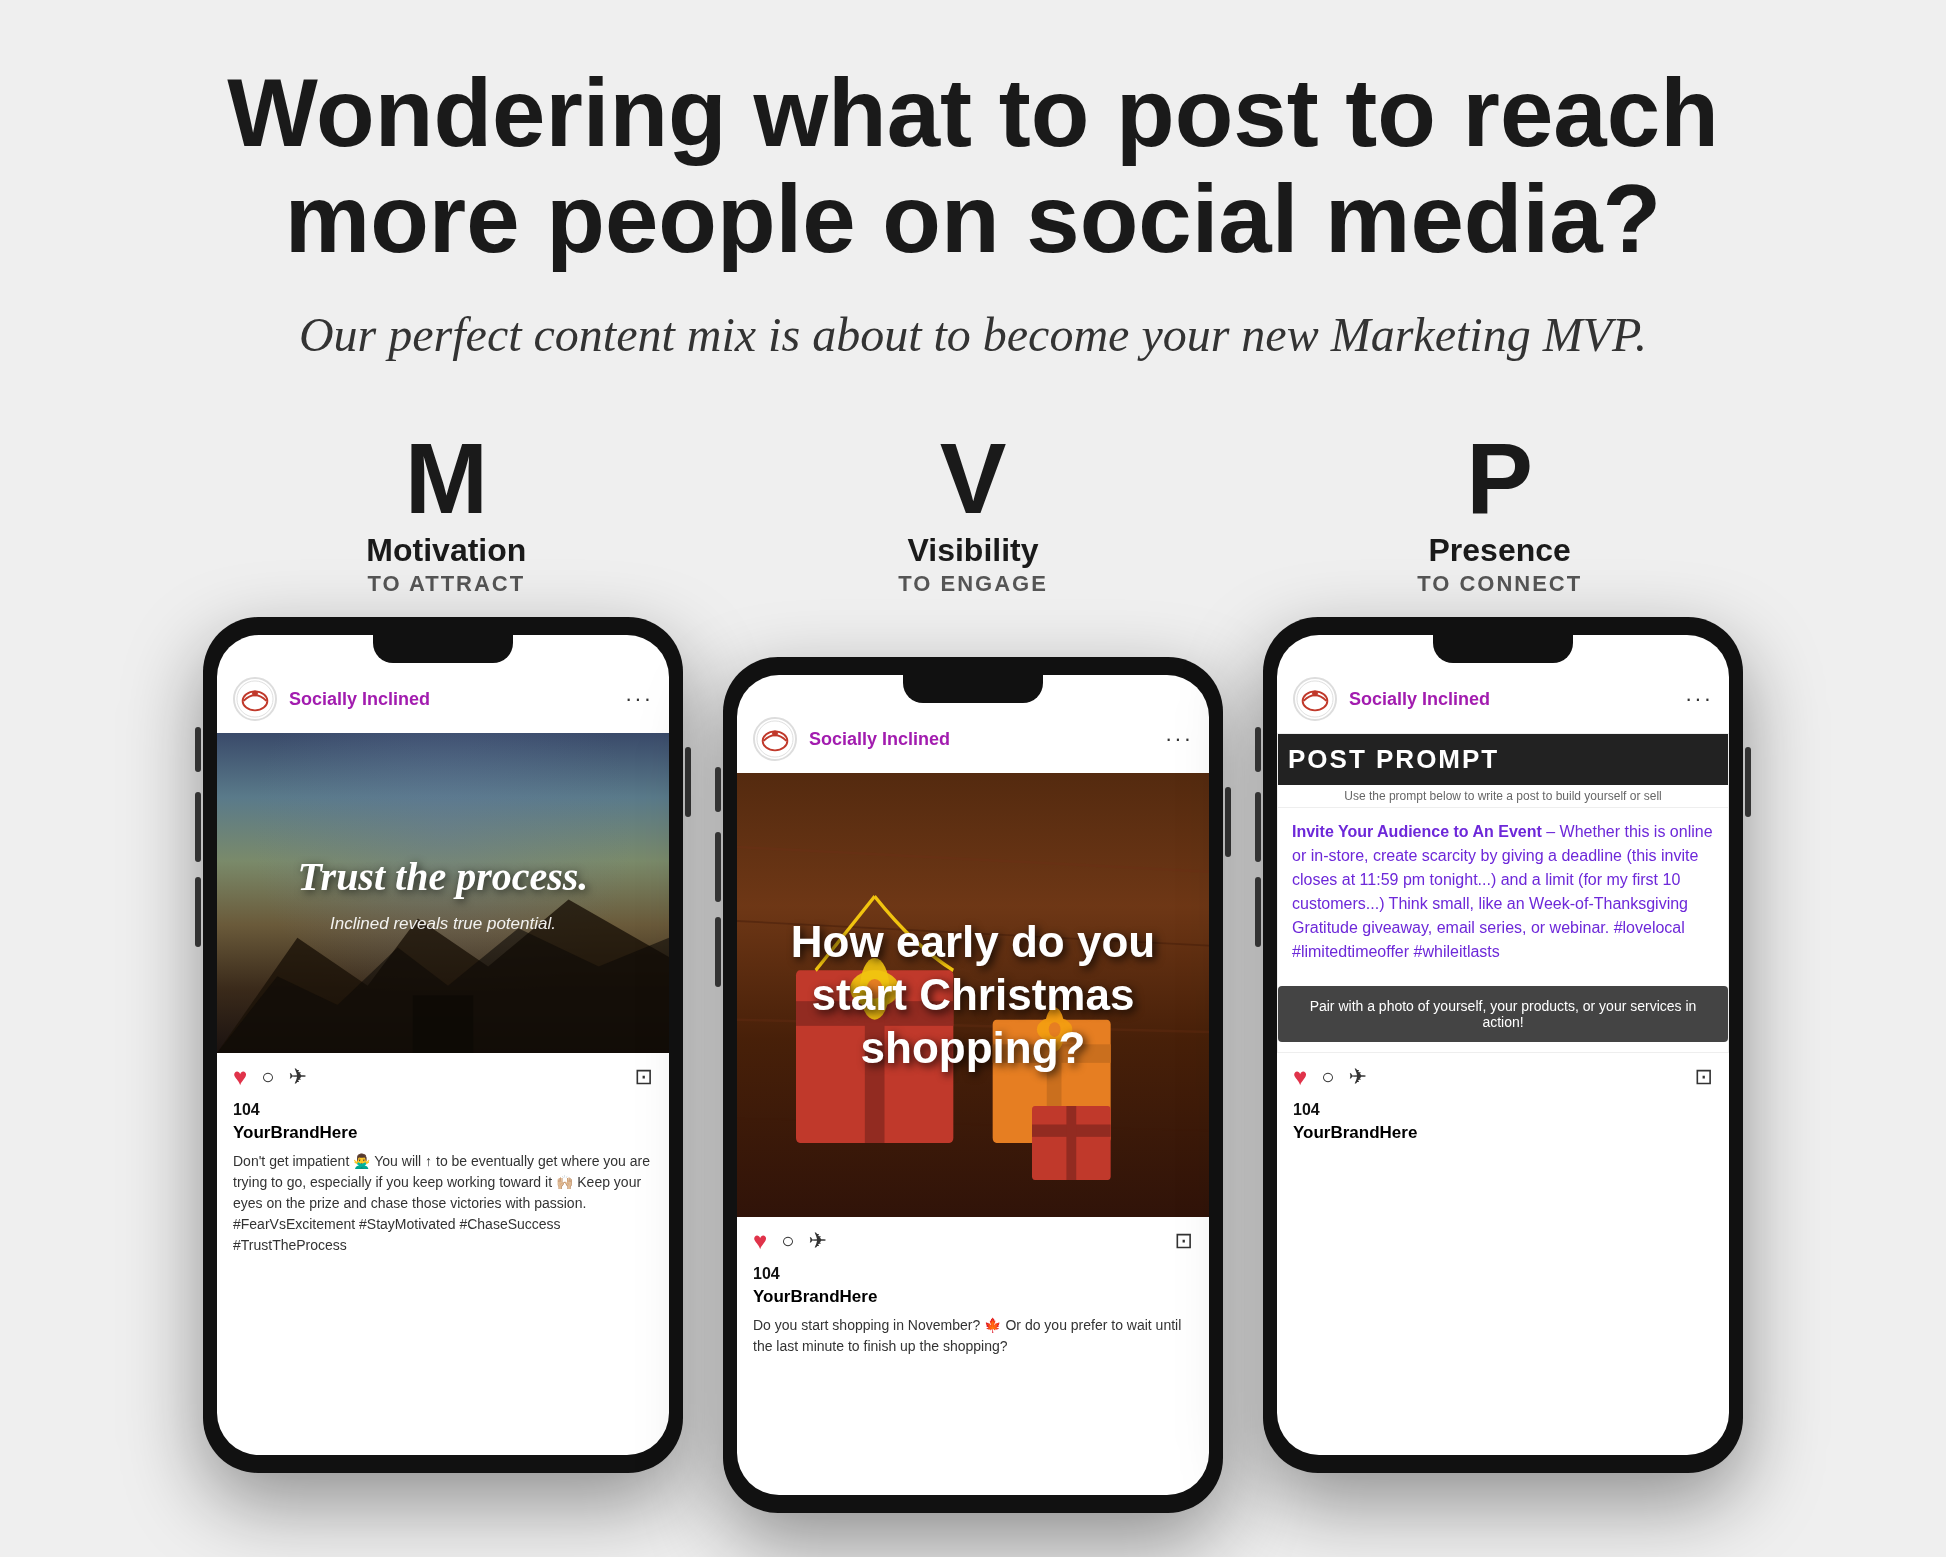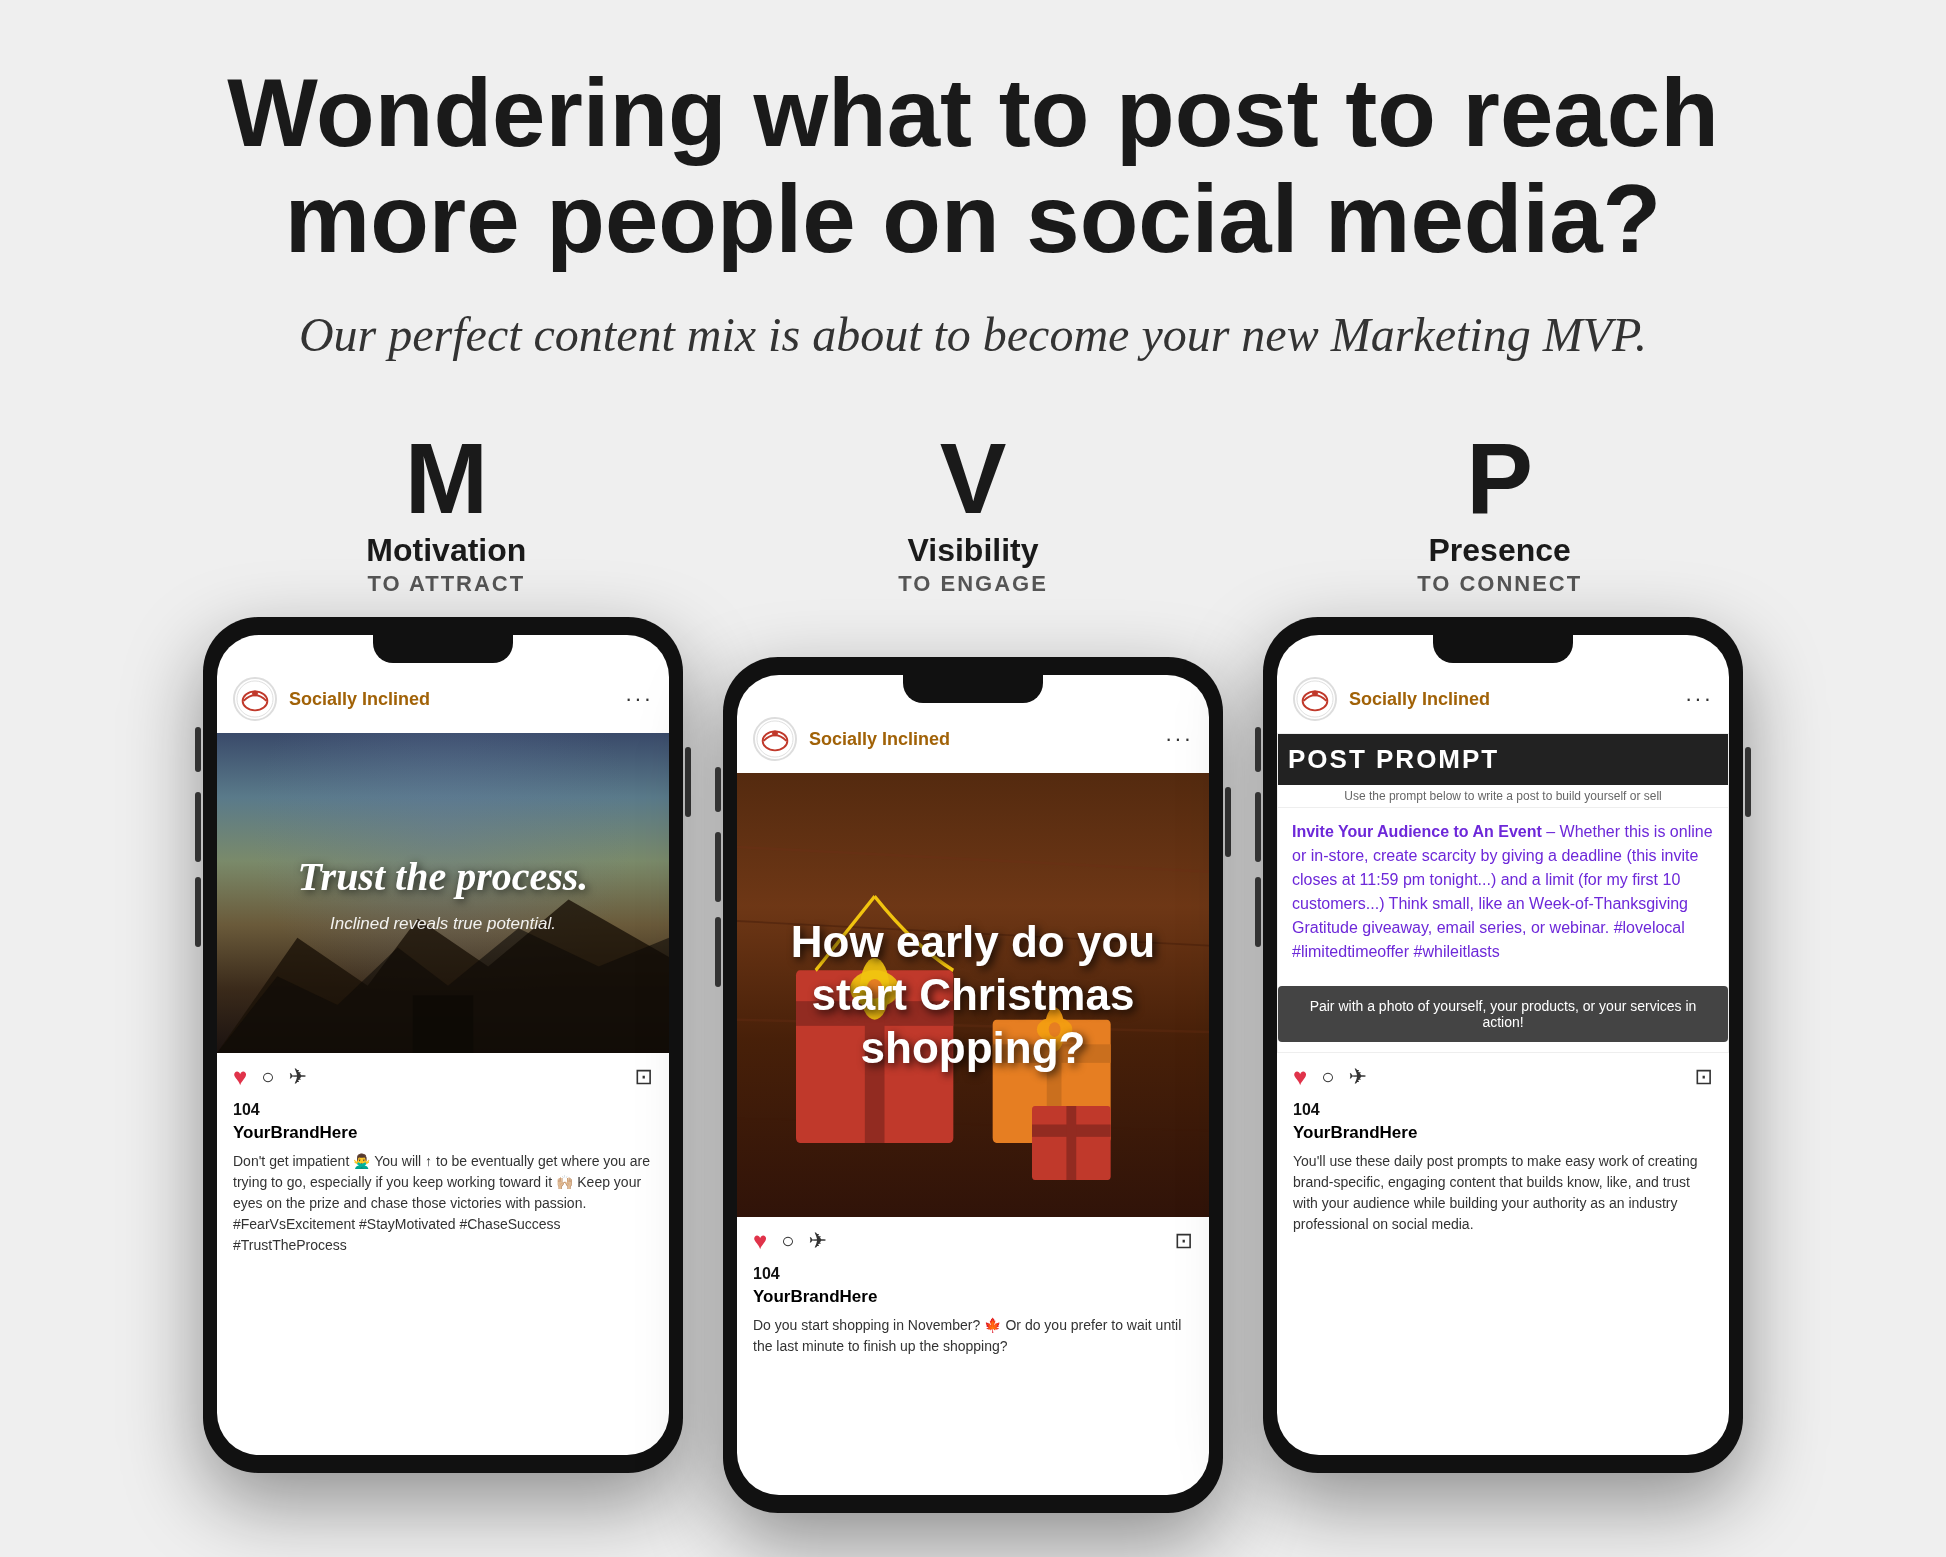--- a/index.html
+++ b/index.html
@@ -194,21 +194,21 @@
     }
 
     .avatar-logo {
       width: 38px;
       height: 38px;
     }
 
     .insta-username {
       font-size: 18px;
       font-weight: 700;
-      color: #a16207;
+      color: #a21caf;
       margin-left: 12px;
       flex: 1;
     }
 
     .insta-dots {
       font-size: 22px;
       color: #333;
       letter-spacing: 2px;
     }
 
@@ -546,18 +546,17 @@
         </div>
 
         <div class="insta-actions">
           <span class="heart-icon">♥</span>
           <span class="comment-icon">○</span>
           <span class="share-icon">✈</span>
           <span class="save-icon">⊡</span>
         </div>
         <div class="likes-count">104</div>
         <div class="post-user">YourBrandHere</div>
-        <div class="post-caption">You'll use these daily post prompts to make easy work of creating brand-specific, engaging content that builds know, like, and trust with your audience while building your authority as an industry professional on social media.</div>
       </div>
     </div>
 
   </div>
 </div>
 
 </body></html>

